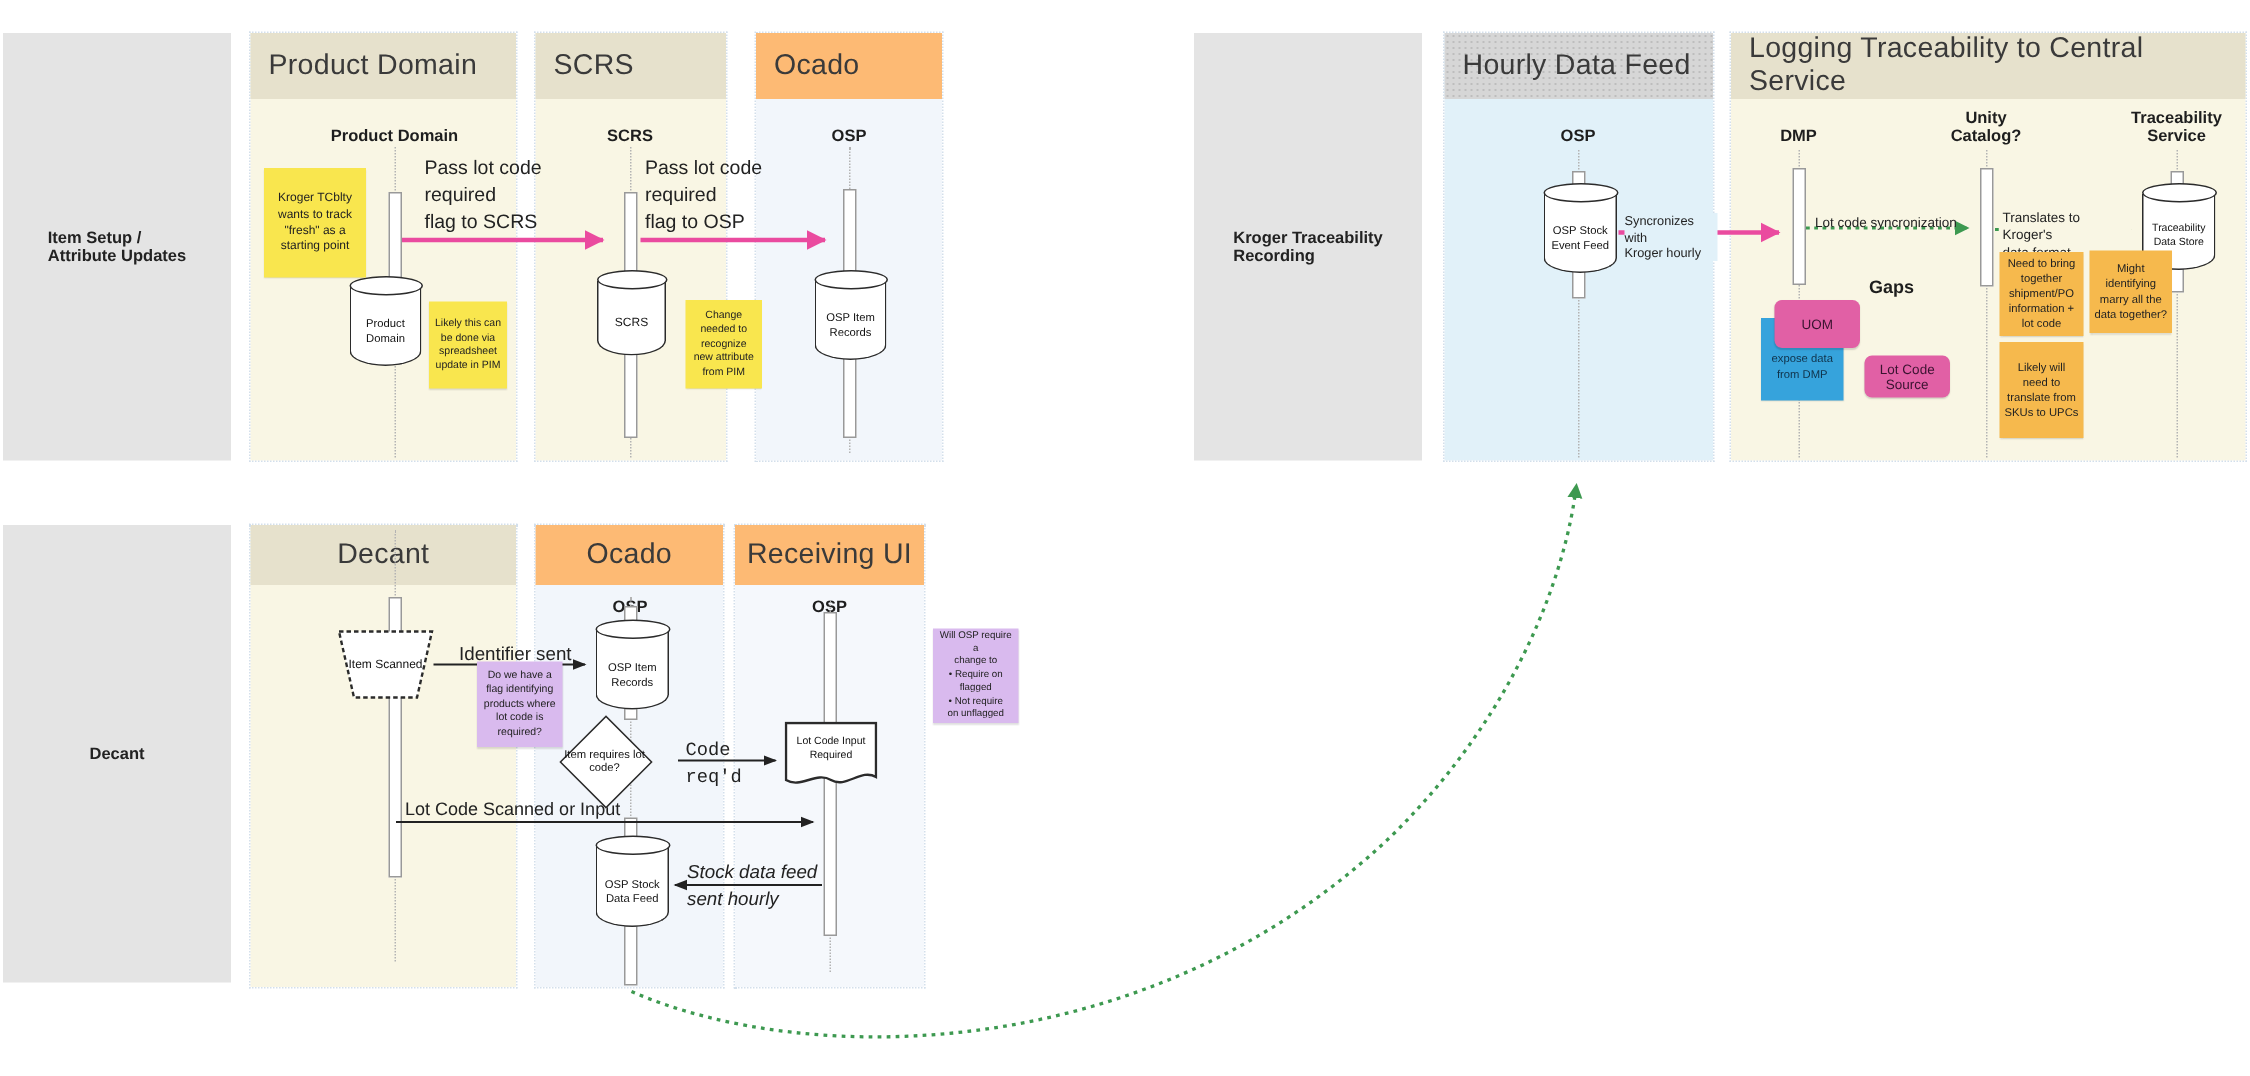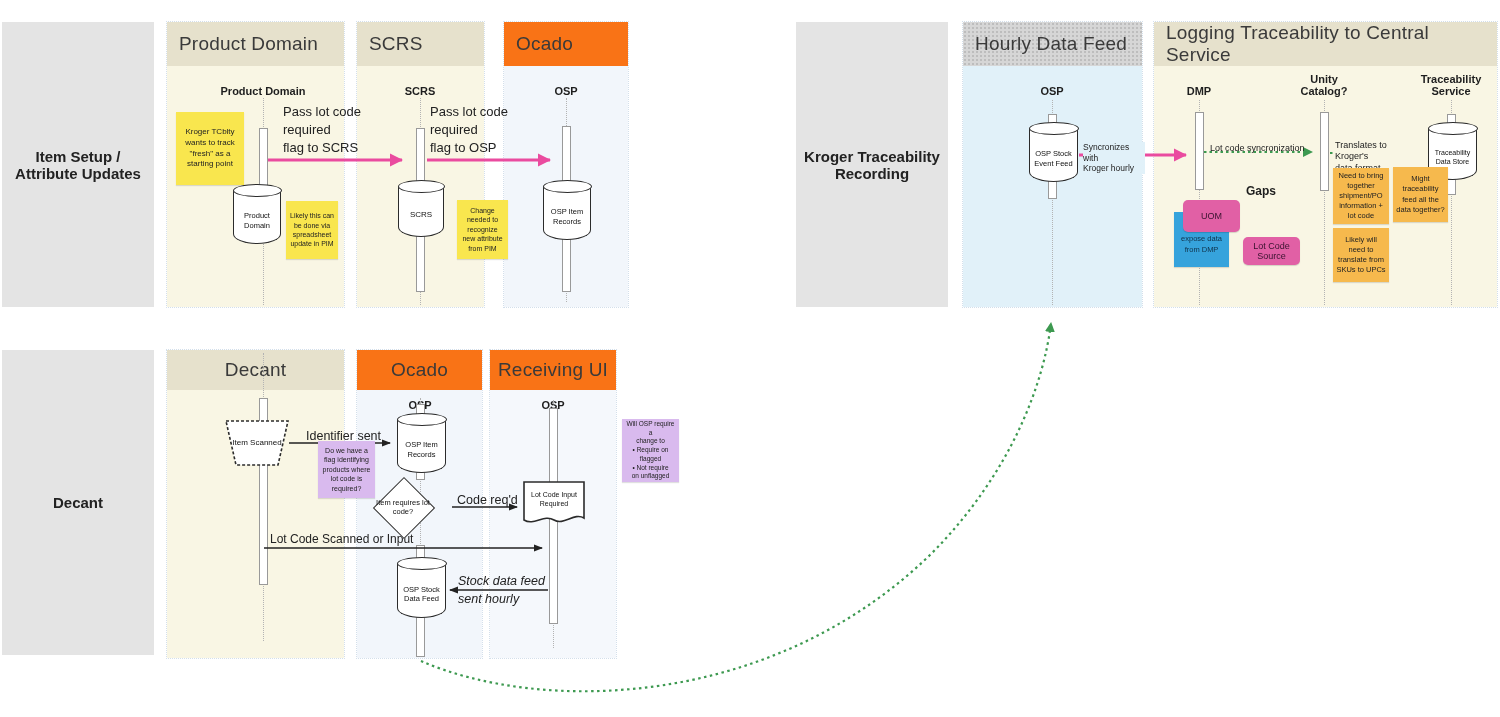--- a/index.html
+++ b/index.html
@@ -1,28 +1,28 @@
 <!DOCTYPE html>
 <html><head>
 <meta charset="utf-8">
 <style>
   html,body{margin:0;padding:0;background:#fff;}
   body{width:1500px;height:717px;position:relative;overflow:hidden;
        font-family:"Liberation Sans","DejaVu Sans",sans-serif;color:#2b2b2b;}
   .abs{position:absolute;}
   
   .lane-box{position:absolute;background:#e4e4e4;display:flex;align-items:center;justify-content:center;}
-  .lane-label{font-weight:bold;font-size:15px;text-align:center;white-space:pre-line;color:#222;}
+  .lane-label{font-weight:bold;font-size:11px;text-align:left;white-space:pre-line;color:#222;}
   
   .col{position:absolute;outline:1px dotted #d3dfeb;}
   .col-header{height:44px;display:flex;align-items:center;padding:0 12px;box-sizing:border-box;}
   .col-header.center{justify-content:center;padding:0;}
   .col-title{font-size:19px;color:#3a3a3a;letter-spacing:.2px;}
   .beige-h{background:#e6e1cc;} .beige-b{background:#f9f6e4;}
-  .blue-h{background:#f97316;} .blue-b{background:#f2f6fb;}
+  .blue-h{background:#fdba74;} .blue-b{background:#f2f6fb;}
   .blue-b2{background:#f5f8fc;}
   .cyan-b{background:#e1f1f9;}
   .hatch-h{background-color:#d6d6d6;background-image:radial-gradient(#bdbdbd 1px,transparent 1px);background-size:4px 4px;}
   
   .actor{position:absolute;font-weight:bold;font-size:11px;text-align:center;white-space:pre-line;color:#1e1e1e;}
   .life{position:absolute;width:0;border-left:1px dotted #b3b3b3;}
   .bar{position:absolute;width:7px;background:#fff;border:1px solid #999;}
   
   .cyl{position:absolute;background:#fff;border:1.5px solid #2b2b2b;border-top:none;border-radius:0 0 50% 50%/0 0 10px 10px;}
   .cyl::before{content:"";position:absolute;left:-1.5px;right:-1.5px;top:-7px;height:13px;background:#fff;border:1.5px solid #2b2b2b;border-radius:50%;box-sizing:border-box;}
@@ -171,21 +171,21 @@
 flag to SCRS</div>
 <div class="msg" style="left:430px;top:103px;width:100px;font-size:13px;">Pass lot code
 required
 flag to OSP</div>
 <div class="msg-sm" style="left:1083px;top:142px;width:62px;background:#e1f1f9;font-size:8.5px;">Syncronizes with
 Kroger hourly</div>
 <div class="msg-sm" style="left:1210px;top:143px;width:95px;">Lot code syncronization</div>
 <div class="msg-sm" style="left:1335px;top:140px;width:86px;background:#f9f6e4;">Translates to Kroger's
 data format</div>
 <div class="msg" style="left:306px;top:428px;width:90px;">Identifier sent</div>
-<div class="msg" style="left:457px;top:492px;width:70px;">Code req'd</div>
+<div class="msg" style="left:457px;top:492px;width:70px;font-family:Liberation Mono, monospace;">Code req'd</div>
 <div class="msg" style="left:270px;top:531px;width:180px;font-size:12px;">Lot Code Scanned or Input</div>
 <div class="msg" style="left:458px;top:573px;width:90px;font-style:italic;">Stock data feed
 sent hourly</div>
 
 <div class="cyl" style="left:233px;top:191px;width:46px;height:52px;">
   <div class="cyl-label">Product Domain</div>
 </div>
 <div class="cyl" style="left:398px;top:187px;width:44px;height:49px;">
   <div class="cyl-label" style="font-size:8px;">SCRS</div>
 </div>
@@ -251,17 +251,17 @@
 <div class="gapbox" style="left:1183px;top:200px;width:57px;height:32px;">
   <span>UOM</span>
 </div>
 <div class="gapbox" style="left:1243px;top:237px;width:57px;height:28px;">
   <span>Lot Code Source</span>
 </div>
 <div class="sticky orange" style="left:1333px;top:168px;width:56px;height:56px;">
   <span>Need to bring together shipment/PO information + lot code</span>
 </div>
 <div class="sticky orange" style="left:1393px;top:167px;width:55px;height:55px;">
-  <span>Might traceability feed all the data together?</span>
-</div>
-<div class="sticky orange" style="left:1333px;top:228px;width:56px;height:54px;">
+  <span>Might identifying marry all the data together?</span>
+</div>
+<div class="sticky orange" style="left:1333px;top:228px;width:56px;height:64px;">
   <span>Likely will need to translate from SKUs to UPCs</span>
 </div>
 
 </body></html>

